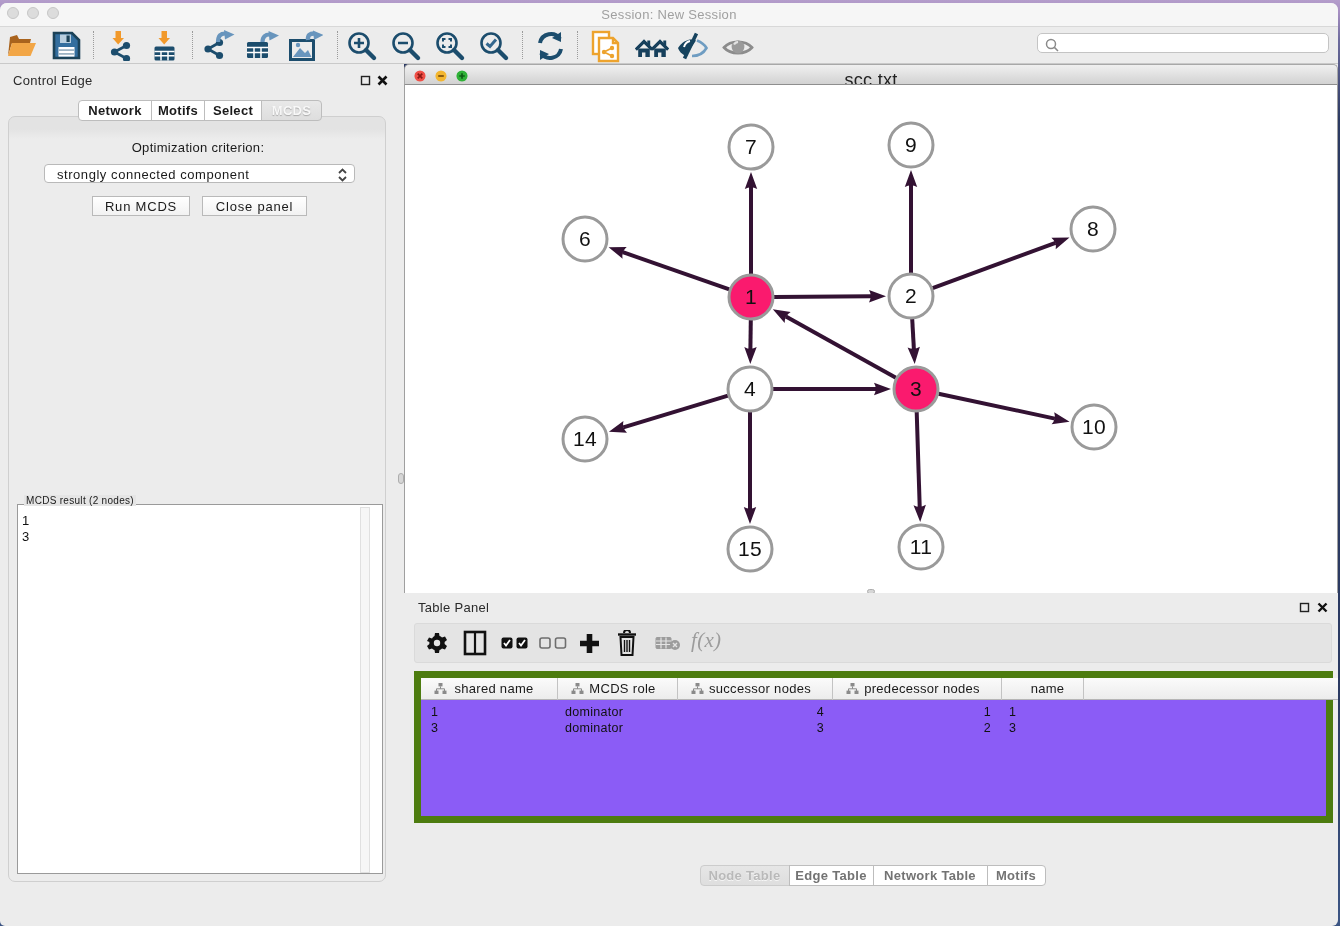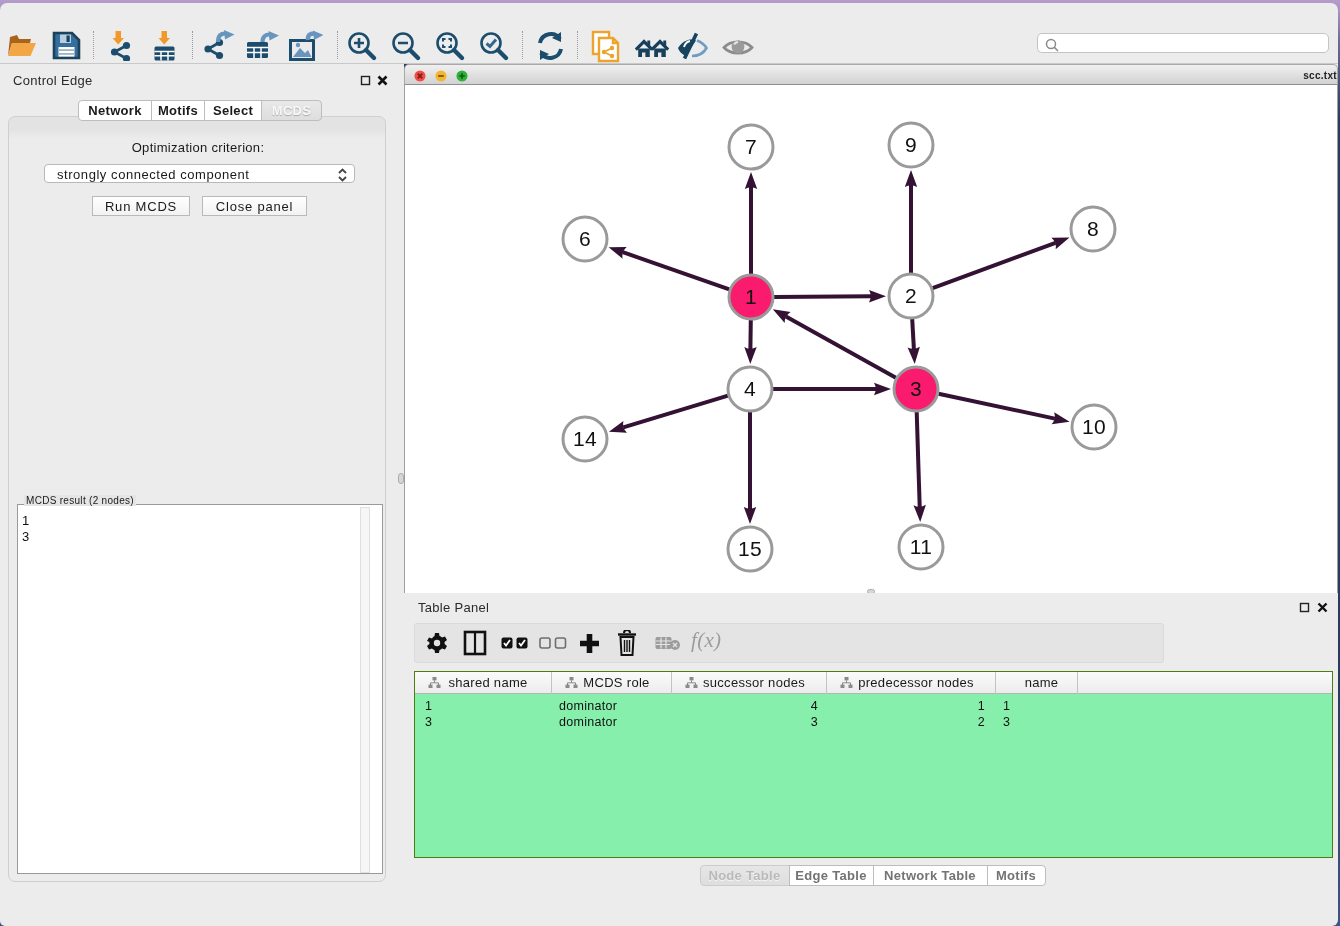--- a/index.html
+++ b/index.html
@@ -35,34 +35,34 @@
 .btn { position:absolute; height:20px; background:linear-gradient(180deg,#fff,#f2f2f2); border:1px solid #b9b9b9; border-radius:0; font-size:13px; color:#1a1a1a; text-align:center; line-height:19px; letter-spacing:0.8px; }
 #btnRun { left:92px; top:132px; width:98px; }
 #btnClose { left:202px; top:132px; width:105px; }
 #fieldset { position:absolute; left:17px; top:440px; width:366px; height:370px; border:1px solid #9a9a9a; background:#fff; }
 #fslegend { position:absolute; left:6px; top:-10px; background:#e5e5e5; font-size:10px; color:#1a1a1a; padding:0 2px; }
 #fsitems { position:absolute; left:4px; top:8px; font-size:13px; color:#111; line-height:15.5px; }
 #fsscroll { position:absolute; left:342px; top:2px; width:10px; height:366px; background:#f6f6f6; border:1px solid #e0e0e0; }
 
 #netwin { position:absolute; left:404px; top:61px; width:934px; height:532px; }
 #nettitle { position:absolute; left:0; top:0; width:934px; height:21px; background:linear-gradient(180deg,#f0f0f0,#d2d2d2); border:1px solid #a8a8a8; border-bottom:1px solid #8e8e8e; border-radius:5px 5px 0 0; }
-#nettitle .txt { position:absolute; top:5px; left:0; width:100%; text-align:right; font-size:10px; font-weight:bold; color:#222; }
+#nettitle .txt { position:absolute; top:5px; left:0; width:100%; text-align:center; font-size:18px; font-weight:normal; color:#222; }
 .mac { position:absolute; top:5px; width:12px; height:12px; border-radius:50%; }
 #netcanvas { position:absolute; left:0; top:21px; width:934px; height:511px; background:#fff; border:1px solid #9f9f9f; border-top:none; }
 #graph line { stroke:#331233; stroke-width:4; }
 #graph polygon, #graph path { fill:#331233; }
 #graph circle { fill:#fff; stroke:#9a9a9a; stroke-width:3; }
 #graph circle.sel { fill:#fa1a6e; }
 #graph text { font-size:21px; fill:#111; text-anchor:middle; font-family:"Liberation Sans",sans-serif; }
 .divnub { position:absolute; background:#d6d6d6; border:1px solid #adadad; border-radius:3px; }
 
 #tpanel { position:absolute; left:404px; top:590px; width:936px; height:301px; background:#ececec; }
 #tpanel .hdr { position:absolute; left:14px; top:7px; font-size:13px; color:#2b2b2b; }
-#ttoolbar { position:absolute; left:10px; top:30px; width:750px; height:40px; background:#e4e4e4; border:1px solid #dadada; border-radius:3px; }
-#ttable { position:absolute; left:10px; top:78px; width:919px; height:187px; background:#86efac; border:1px solid #4d7c0f; }
+#ttoolbar { position:absolute; left:10px; top:30px; width:918px; height:40px; background:#e4e4e4; border:1px solid #dadada; border-radius:3px; }
+#ttable { position:absolute; left:10px; top:78px; width:919px; height:152px; background:#8b5cf6; border:7px solid #4d7c0f; }
 #thead { position:absolute; left:0; top:0; width:917px; height:22px; background:linear-gradient(180deg,#fbfbfb,#ececec); border-bottom:1px solid #b5b5b5; }
 .th { position:absolute; top:0; height:22px; border-right:1px solid #c3c3c3; font-size:13px; color:#1a1a1a; text-align:center; line-height:22px; }
 .td { position:absolute; font-size:12.5px; color:#111; height:16px; line-height:16px; }
 .tree { position:absolute; top:5px; }
 #thead .th { padding-left:10px; }
 .tico { position:absolute; top:0; }
 #ttabs { position:absolute; left:0; top:272px; width:936px; height:21px; text-align:center; }
 .ttab { display:inline-block; box-sizing:border-box; height:21px; background:#fff; border:1px solid #bdbdbd; font-size:13px; font-weight:bold; color:#737373; line-height:20px; padding:0; margin:0 -1px 0 0; vertical-align:top; text-align:center; }
 #ttabNode { background:linear-gradient(180deg,#e6e6e6,#dedede); border-color:#cccccc; color:#b9b9b9; text-shadow:0 1px 0 #f6f6f6; border-radius:4px 0 0 4px;text-align:center; }
 #ttabMotifs { border-radius:0 4px 4px 0; }
@@ -70,20 +70,26 @@
 #statusbar { position:absolute; left:0; top:891px; width:1338px; height:29px; background:#ececec; border-top:1px solid #c4c4c4; }
 #listbtn { position:absolute; left:11px; top:4px; width:27px; height:21px; background:#f2f2f2; border:1px solid #9a9a9a; }
 #membtn { position:absolute; left:1254px; top:3px; width:74px; height:24px; background:#fafafa; border:1px solid #b3b3b3; font-size:12px; color:#111; }
 #membtn .dot { position:absolute; left:9px; top:6px; width:11px; height:11px; border-radius:50%; background:#1e9639; }
 #membtn .lbl { position:absolute; left:26px; top:5px; }
 </style>
 </head>
 <body>
 <div id="desk"></div>
 <div id="win">
+  <div id="titlebar">
+    <div class="tl t1"></div>
+      <div class="tl t2"></div>
+      <div class="tl t3"></div>
+    <div id="wtitle">Session: New Session</div>
+  </div>
   <div id="toolbar">
     <svg class="tbi" style="left:5px" width="33" height="31" viewBox="0 0 33 31">
       <path d="M3 26 L5 7 L12 5 L14 9 H26 L25 13 H7 Z" fill="#a9631d"></path>
       <path d="M7 13 H31 L25.5 26 H3 Z" fill="#f2a646"></path>
     </svg>
     <svg class="tbi" style="left:51px" width="31" height="31" viewBox="0 0 31 31">
       <path d="M3 3 H21 L28 10 V28 H3 Z" fill="#336e9e" stroke="#1b4258" stroke-width="2.6"></path>
       <rect x="9" y="4.5" width="11" height="8.5" fill="#b9cfdf"></rect>
         <rect x="15.5" y="5.5" width="3.2" height="6.5" fill="#1b4258"></rect>
       <rect x="7.5" y="17" width="16" height="9.6" fill="#fff"></rect>

